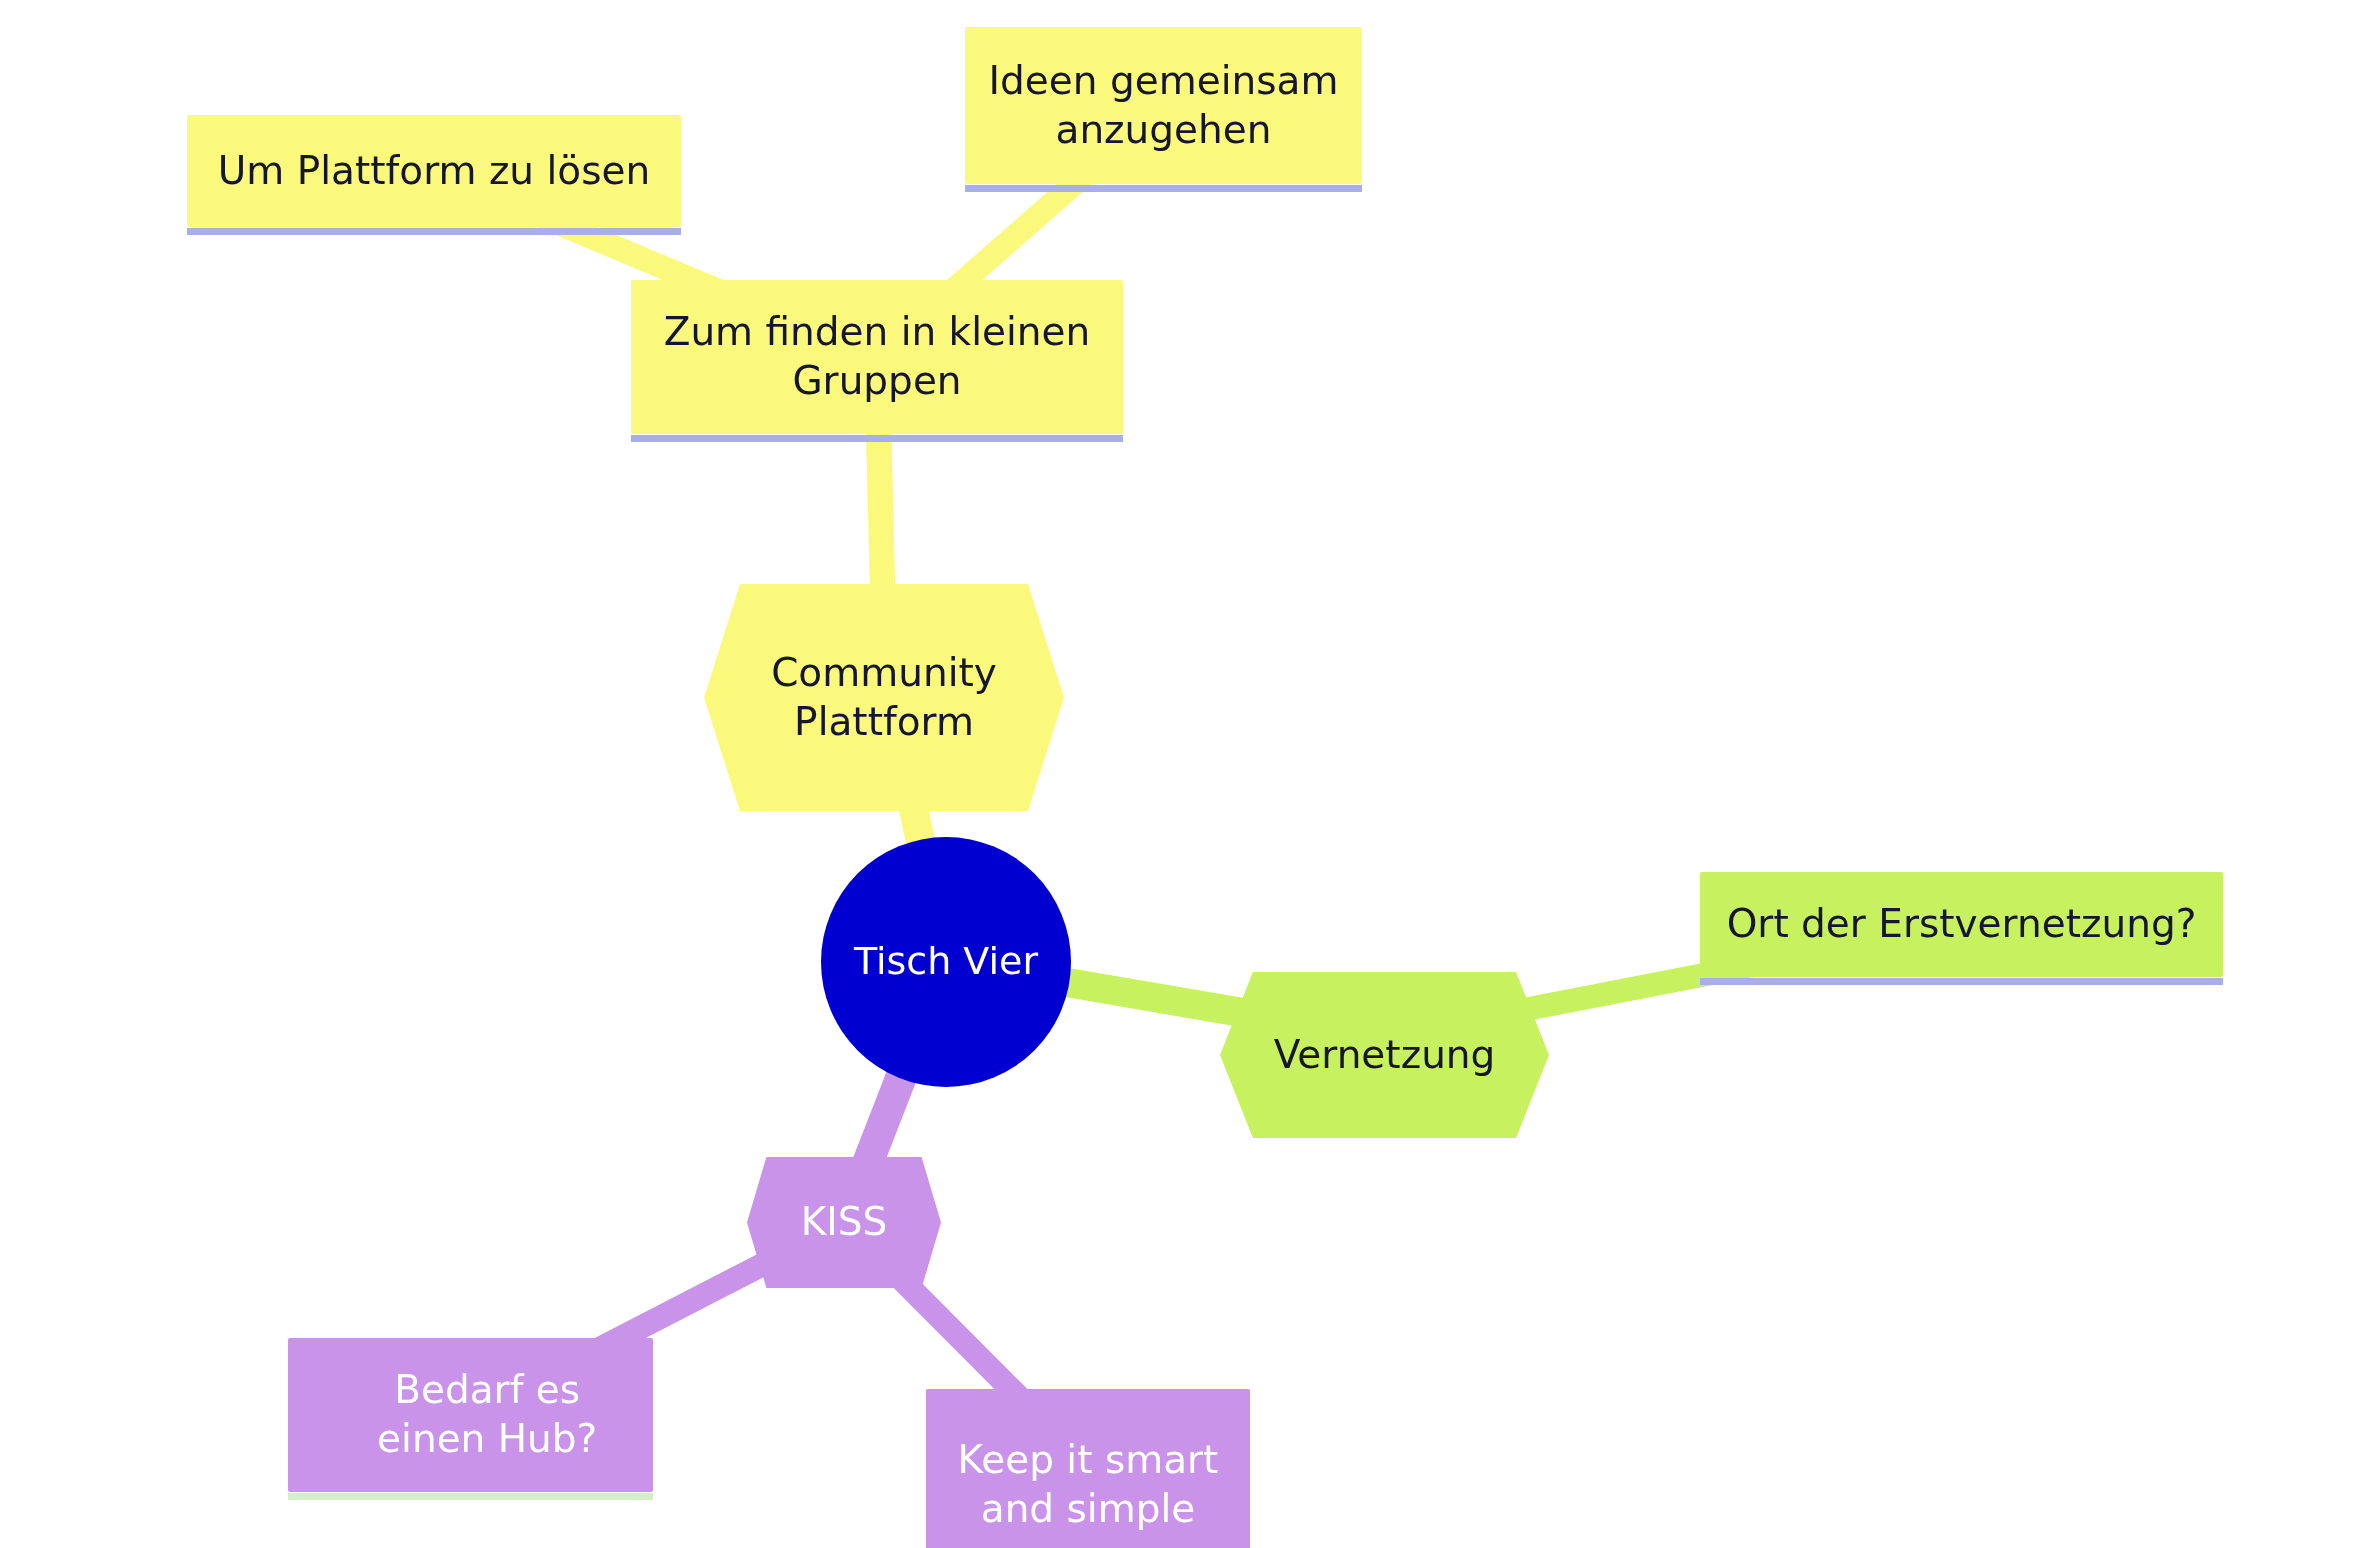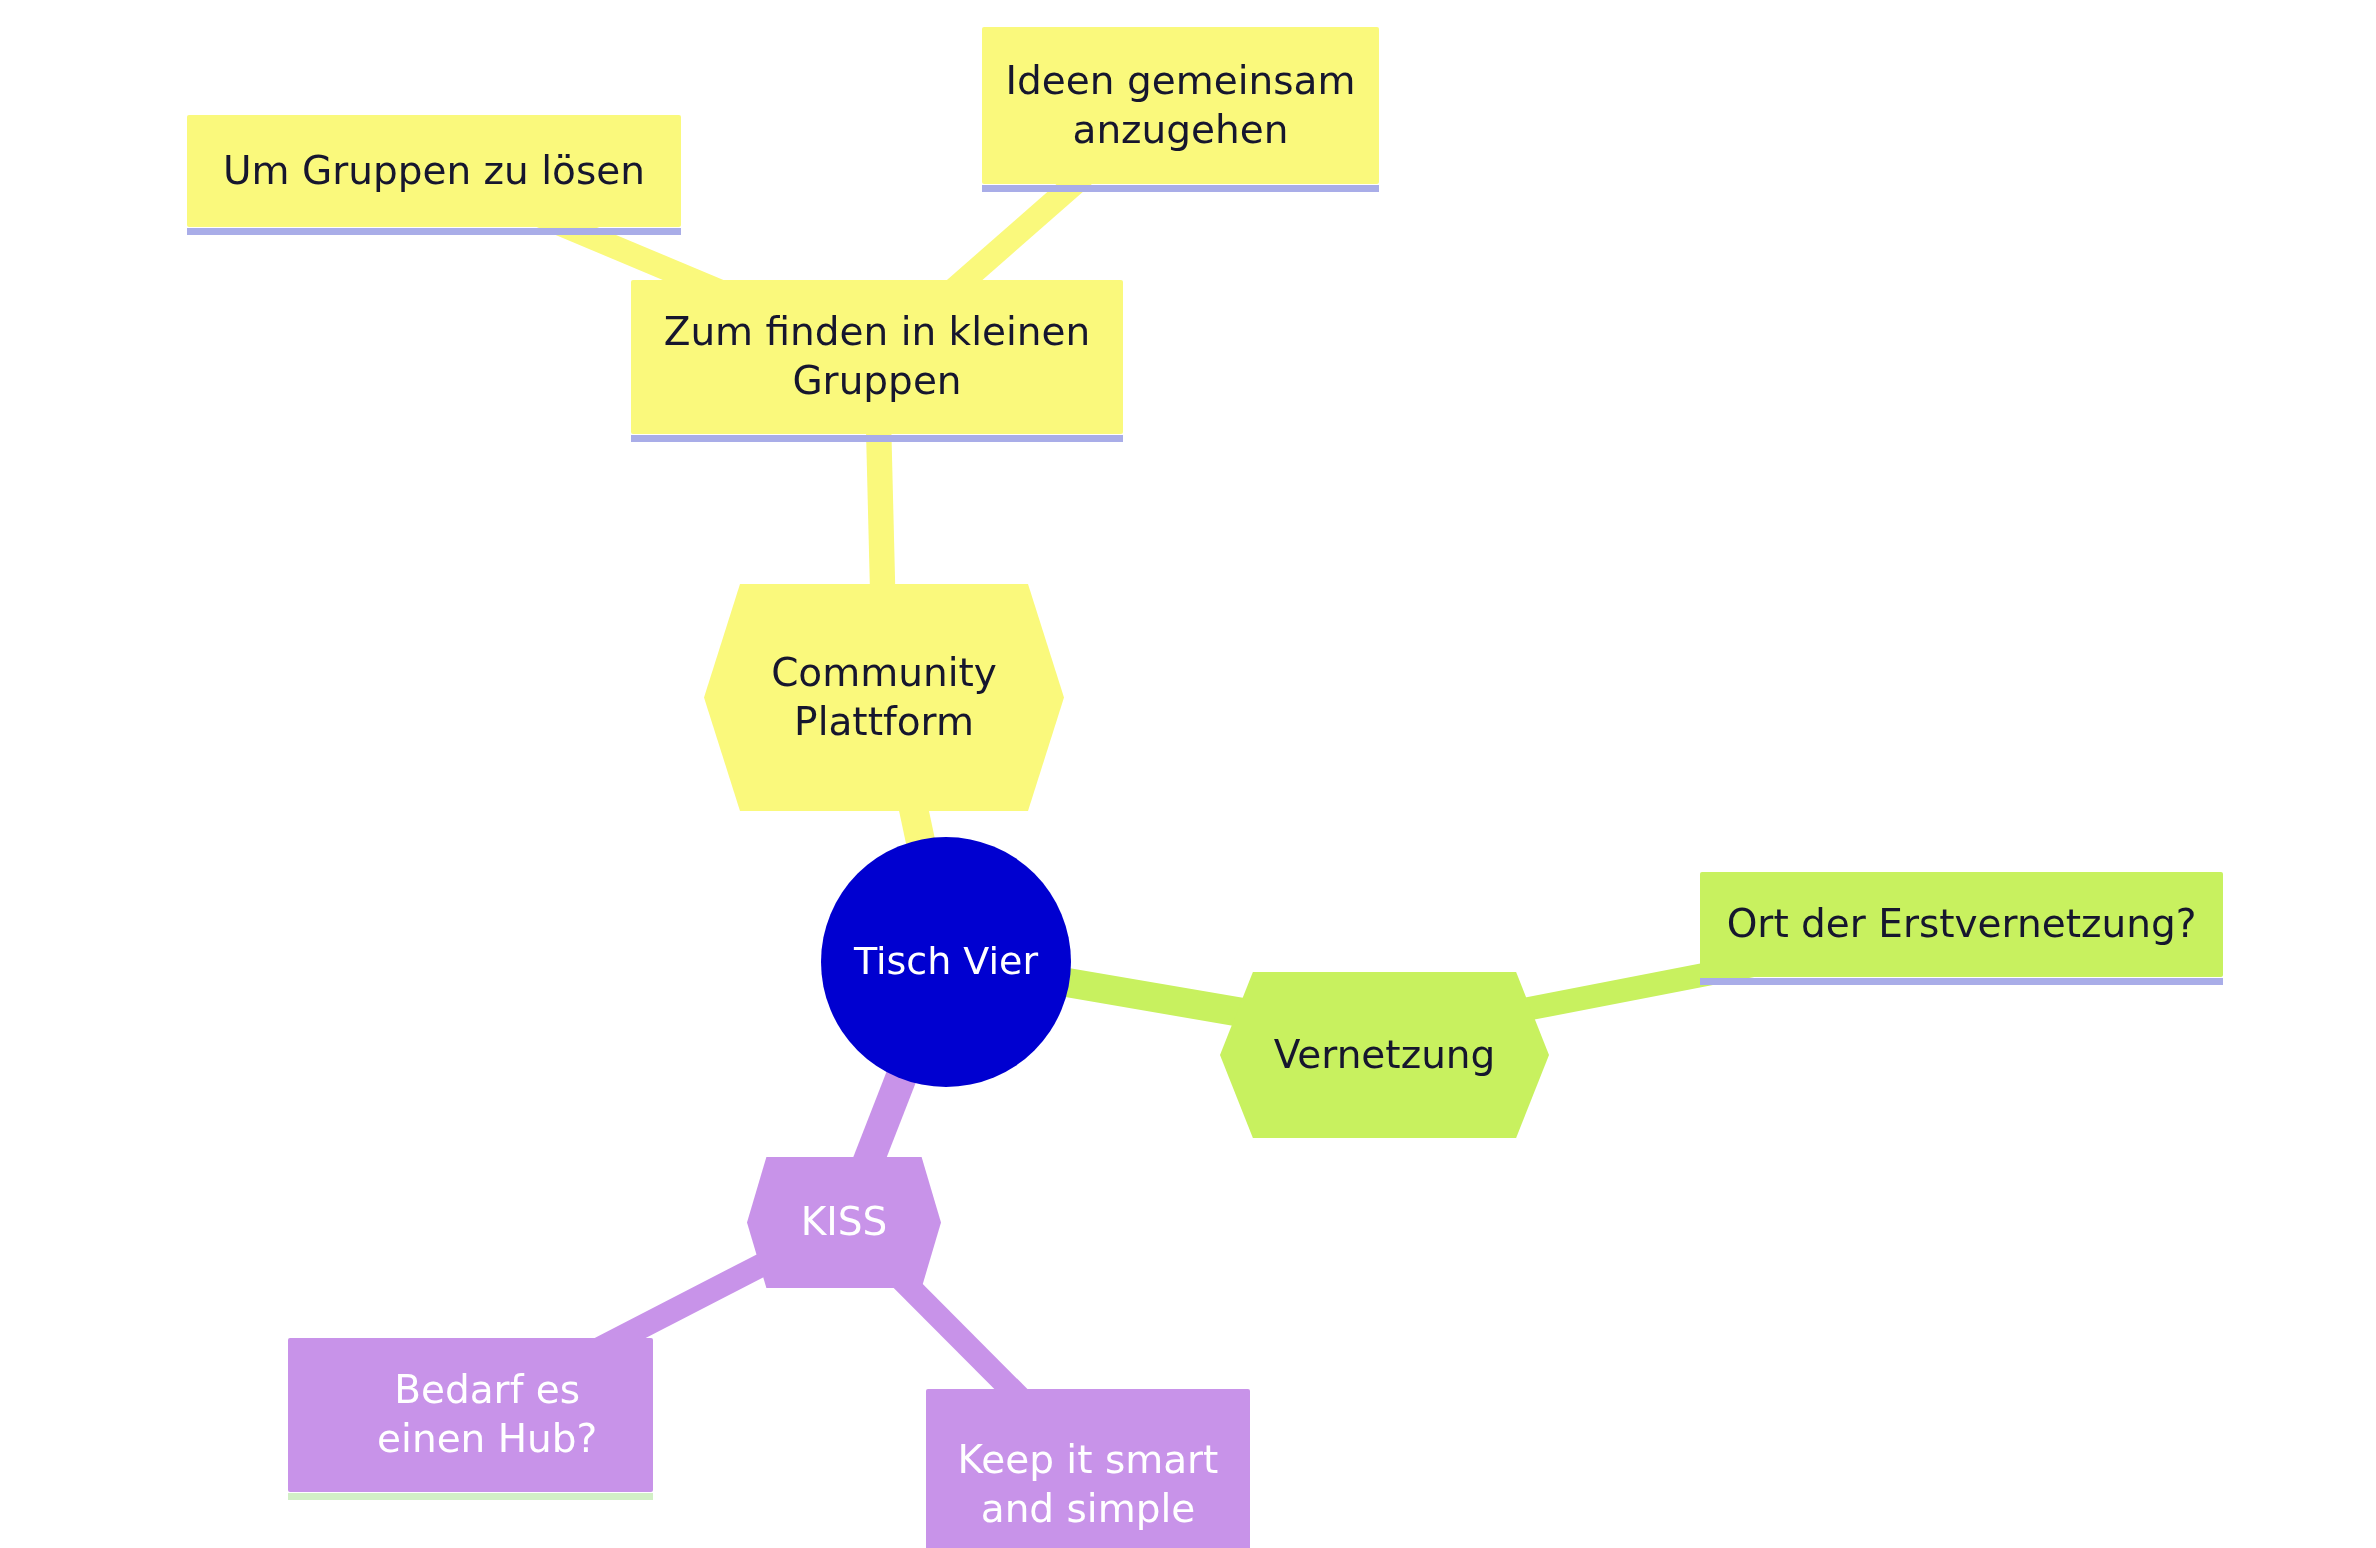--- a/index.html
+++ b/index.html
@@ -77,24 +77,24 @@
     <line class="edge-yellow" x1="899" y1="366" x2="446" y2="176" stroke-width="24"></line>
     <line class="edge-yellow" x1="899" y1="366" x2="1192" y2="109" stroke-width="24"></line>
     <line class="edge-green" x1="970" y1="986" x2="1419" y2="1063" stroke-width="30"></line>
     <line class="edge-green" x1="1419" y1="1063" x2="2011" y2="948" stroke-width="24"></line>
     <line class="edge-purple" x1="970" y1="986" x2="866" y2="1253" stroke-width="32"></line>
     <line class="edge-purple" x1="866" y1="1253" x2="482" y2="1451" stroke-width="24"></line>
     <line class="edge-purple" x1="866" y1="1253" x2="1115" y2="1503" stroke-width="24"></line>
   </svg>
 
   <div class="node rect yellow" style="left:187px; top:115px; width:494px; height:112px;">
-    <span>Um Gruppen zu lösen</span>
+    <span>Um Plattform zu lösen</span>
   </div>
 
-  <div class="node rect yellow" style="left:965px; top:27px; width:397px; height:157px;margin-left:17px;">
+  <div class="node rect yellow" style="left:965px; top:27px; width:397px; height:157px;">
     <span>Ideen gemeinsam anzugehen</span>
   </div>
 
   <div class="node rect yellow" style="left:631px; top:280px; width:492px; height:154px;">
     <span>Zum finden in kleinen Gruppen</span>
   </div>
 
   <div class="node hex yellow" style="left:704px; top:584px; width:360px; height:227px;">
     <span>Community Plattform</span>
   </div>

